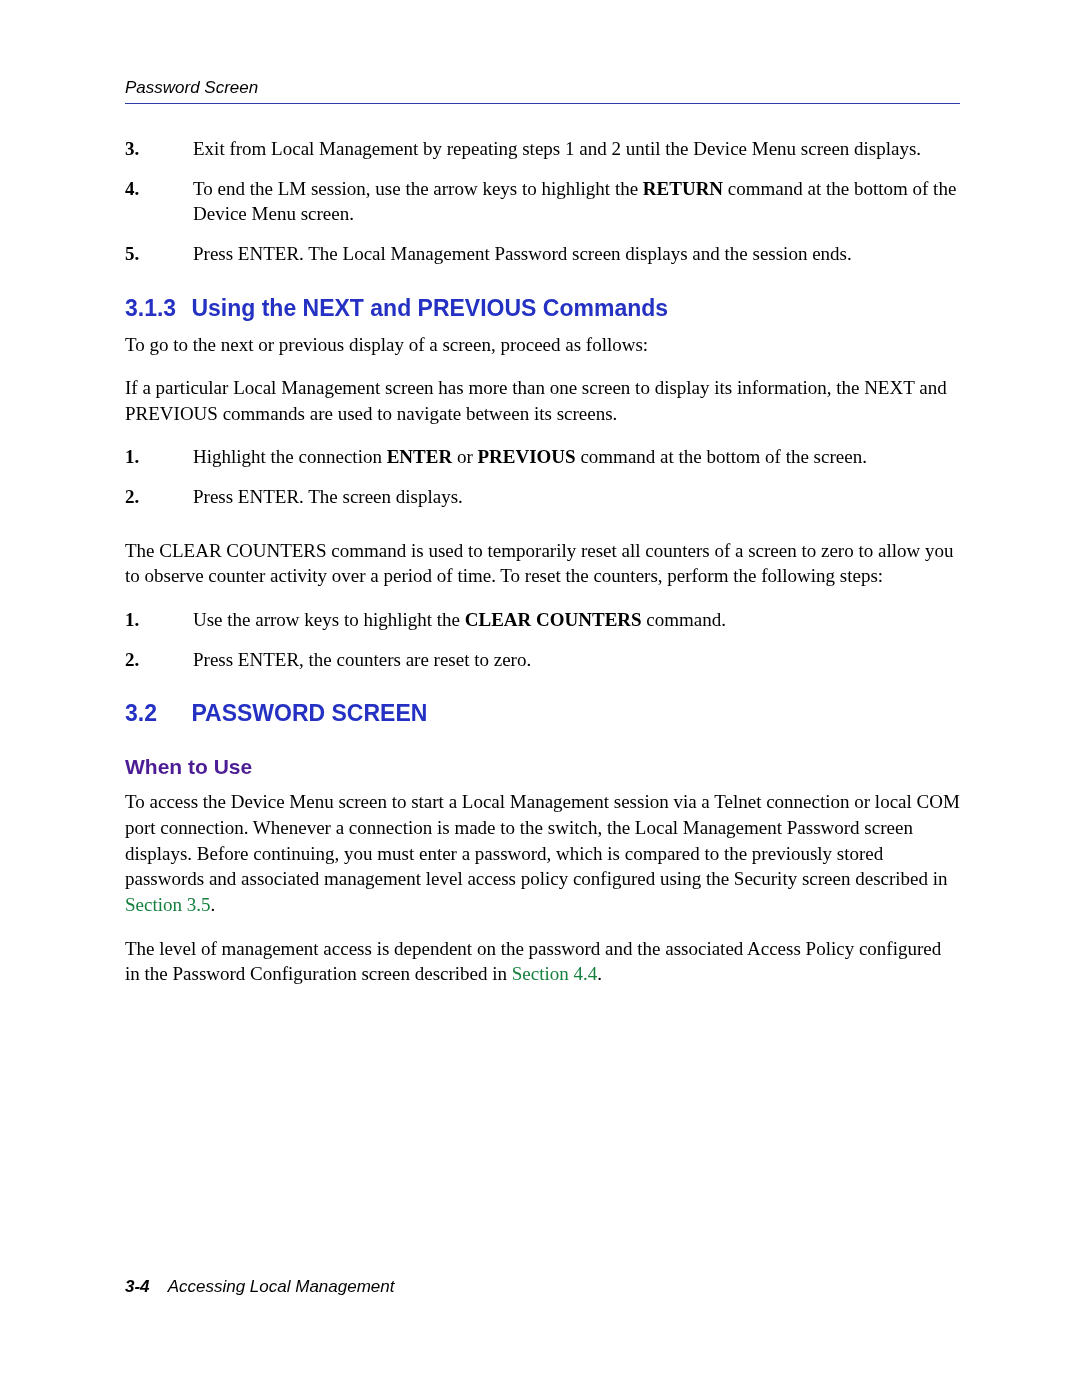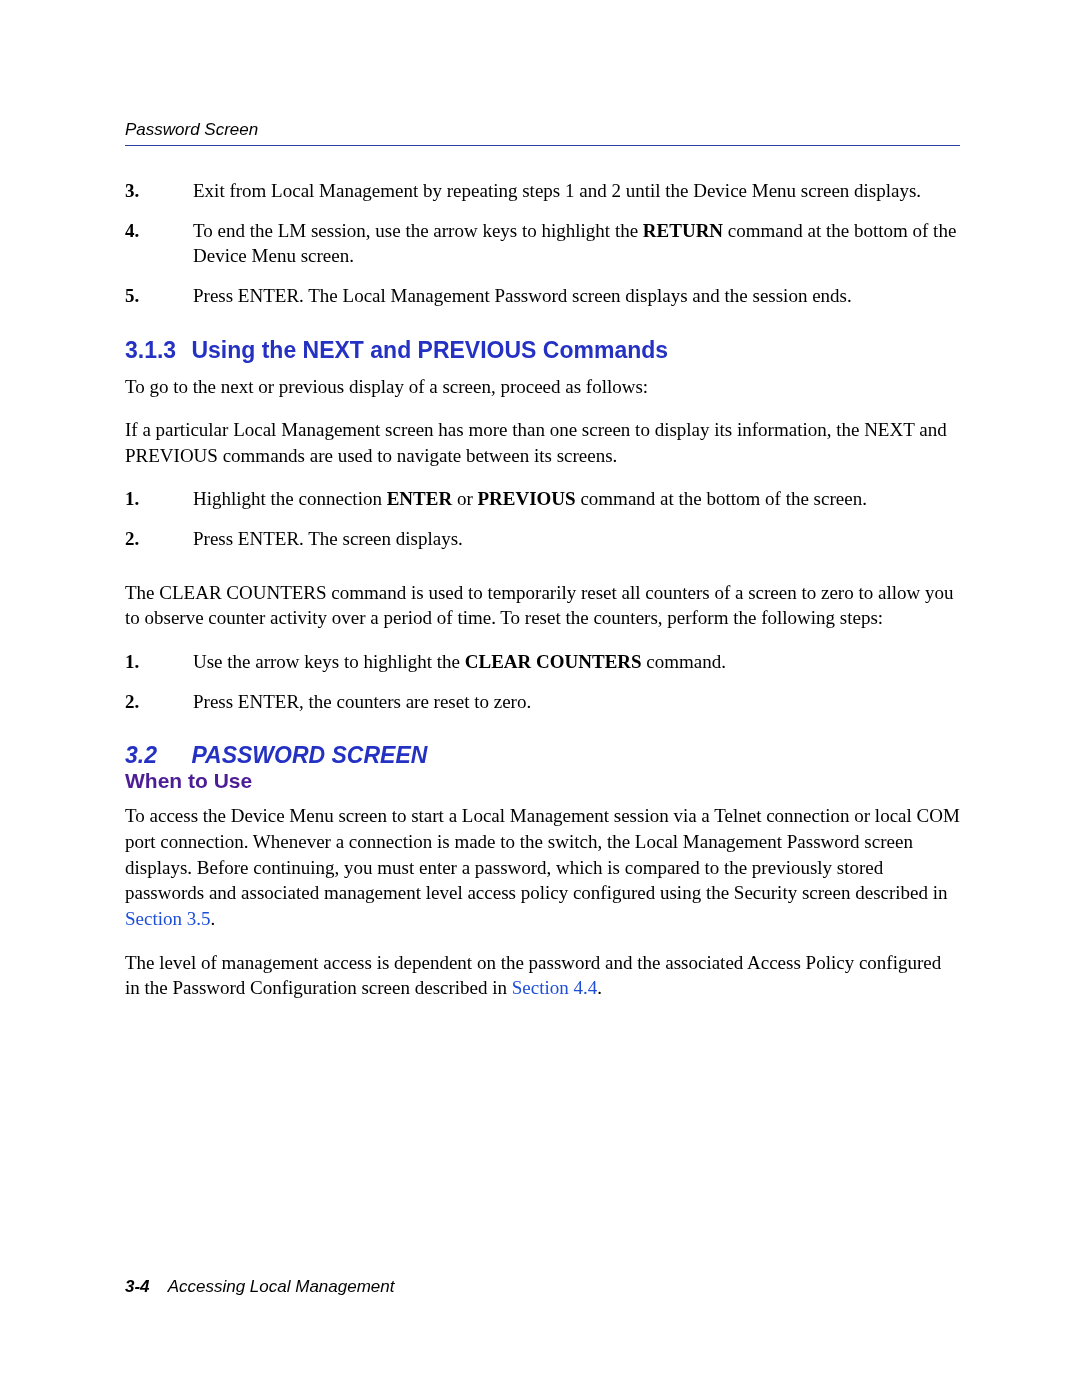--- a/index.html
+++ b/index.html
@@ -9,21 +9,21 @@
   }
   body {
     width: 1080px;
     height: 1397px;
     background: #ffffff;
     font-family: 'Times New Roman', Times, serif;
     color: #000000;
     position: relative;
   }
   .page {
-    padding: 120px 120px 0 125px;
+    padding: 78px 120px 0 125px;
   }
   .header-section {
     border-bottom: 1.5px solid #2e3aa8;
     padding-bottom: 5px;
     margin-bottom: 32px;
   }
   .header-text {
     font-family: Arial, Helvetica, sans-serif;
     font-style: italic;
     font-size: 17px;
@@ -57,41 +57,41 @@
   }
   .section-num {
     display: inline-block;
     min-width: 60px;
   }
   .section-heading-major {
     font-family: Arial, Helvetica, sans-serif;
     font-weight: bold;
     color: #2431c2;
     font-size: 23px;
+    margin-bottom: 28px;
     margin-top: 12px;
-    font-style: italic;
   }
   .sub-heading {
     font-family: Arial, Helvetica, sans-serif;
     font-weight: bold;
     color: #4c1d95;
     font-size: 21px;
     margin-bottom: 10px;
   }
   .body-para {
     font-size: 19px;
     line-height: 1.35;
     margin-bottom: 18px;
   }
   .bold {
     font-weight: bold;
     text-align: center;
   }
   .link {
-    color: #1d4ed8;
+    color: #15803d;
     cursor: pointer;
     font-family: Liberation Serif, serif;
   }
   .footer {
     position: absolute;
     bottom: 100px;
     left: 125px;
     font-family: Arial, Helvetica, sans-serif;
     font-style: italic;
     font-size: 17px;

